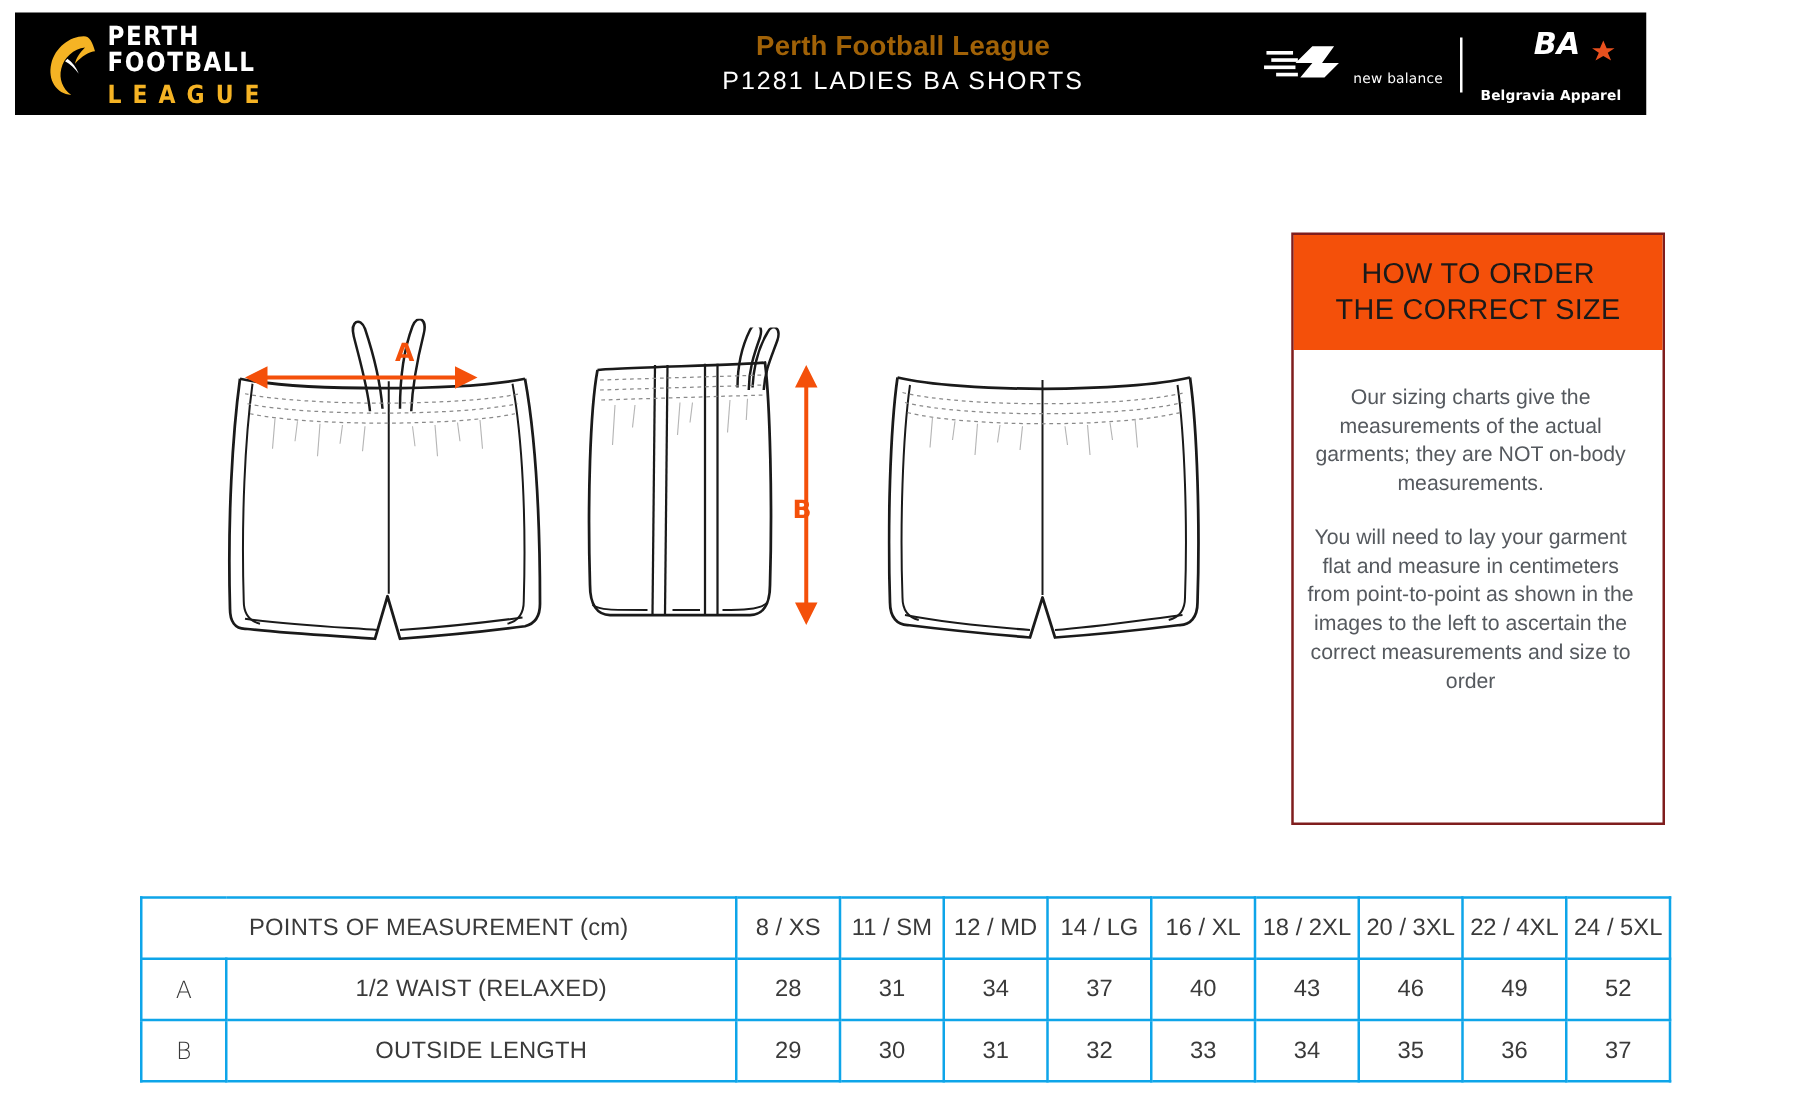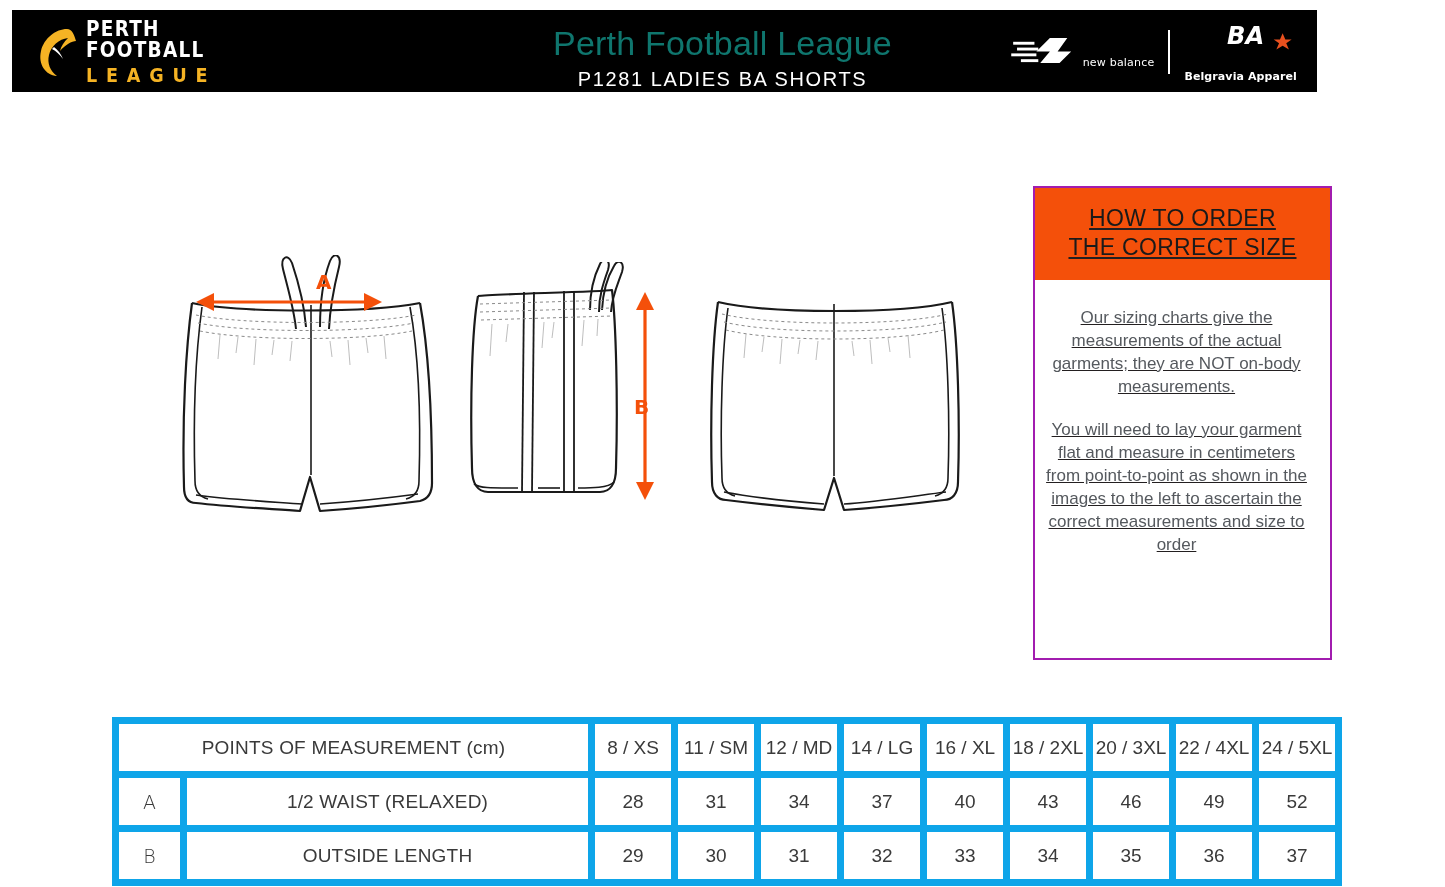--- a/index.html
+++ b/index.html
@@ -64,23 +64,23 @@
   }
   .header-titles {
     position: absolute;
     left: 0;
     top: 14px;
     width: 1421px;
     text-align: center;
     pointer-events: none;
   }
   .header-title {
-    color: #0f766e;
-    font-size: 34px;
-    font-weight: normal;
+    color: #a16207;
+    font-size: 22px;
+    font-weight: bold;
     letter-spacing: 0.2px;
     line-height: 1.15;
   }
   .header-subtitle {
     color: #ffffff;
     font-size: 20px;
     font-weight: 300;
     letter-spacing: 1.6px;
     margin-top: 5px;
     line-height: 1.15;
@@ -135,24 +135,23 @@
     font-family: "DejaVu Sans", sans-serif;
   }
 
   
   .order-panel {
     position: absolute;
     left: 1033px;
     top: 186px;
     width: 299px;
     height: 474px;
-    border: 2px solid #a21caf;
+    border: 2px solid #7f1d1d;
     box-sizing: border-box;
     background: #ffffff;
-    text-decoration: underline;
   }
   .order-panel-head {
     background: #f4500a;
     color: #1a1a1a;
     text-align: center;
     padding: 16px 10px 18px 10px;
     font-size: 23px;
     font-weight: 400;
     line-height: 1.25;
     letter-spacing: 0.3px;
@@ -175,21 +174,21 @@
     top: 717px;
     width: 1220px;
   }
   table.size-table {
     border-collapse: collapse;
     width: 1220px;
     table-layout: fixed;
   }
   table.size-table th,
   table.size-table td {
-    border: 7px solid #0ea5e9;
+    border: 2px solid #0ea5e9;
     height: 47px;
     text-align: center;
     vertical-align: middle;
     font-size: 19px;
     font-weight: 300;
     color: #3a3a3a;
     padding: 0;
   }
   th.pom-head {
     text-align: left;

